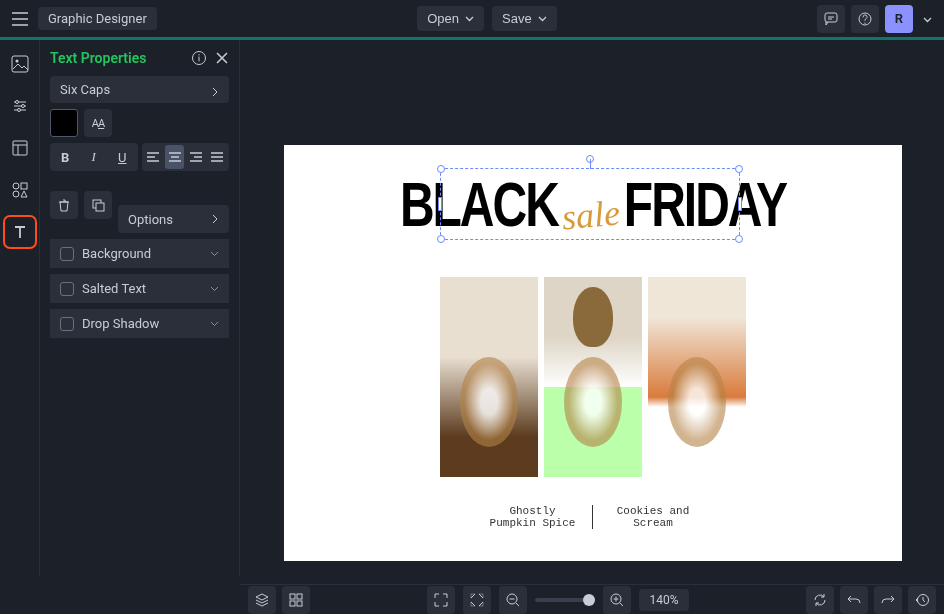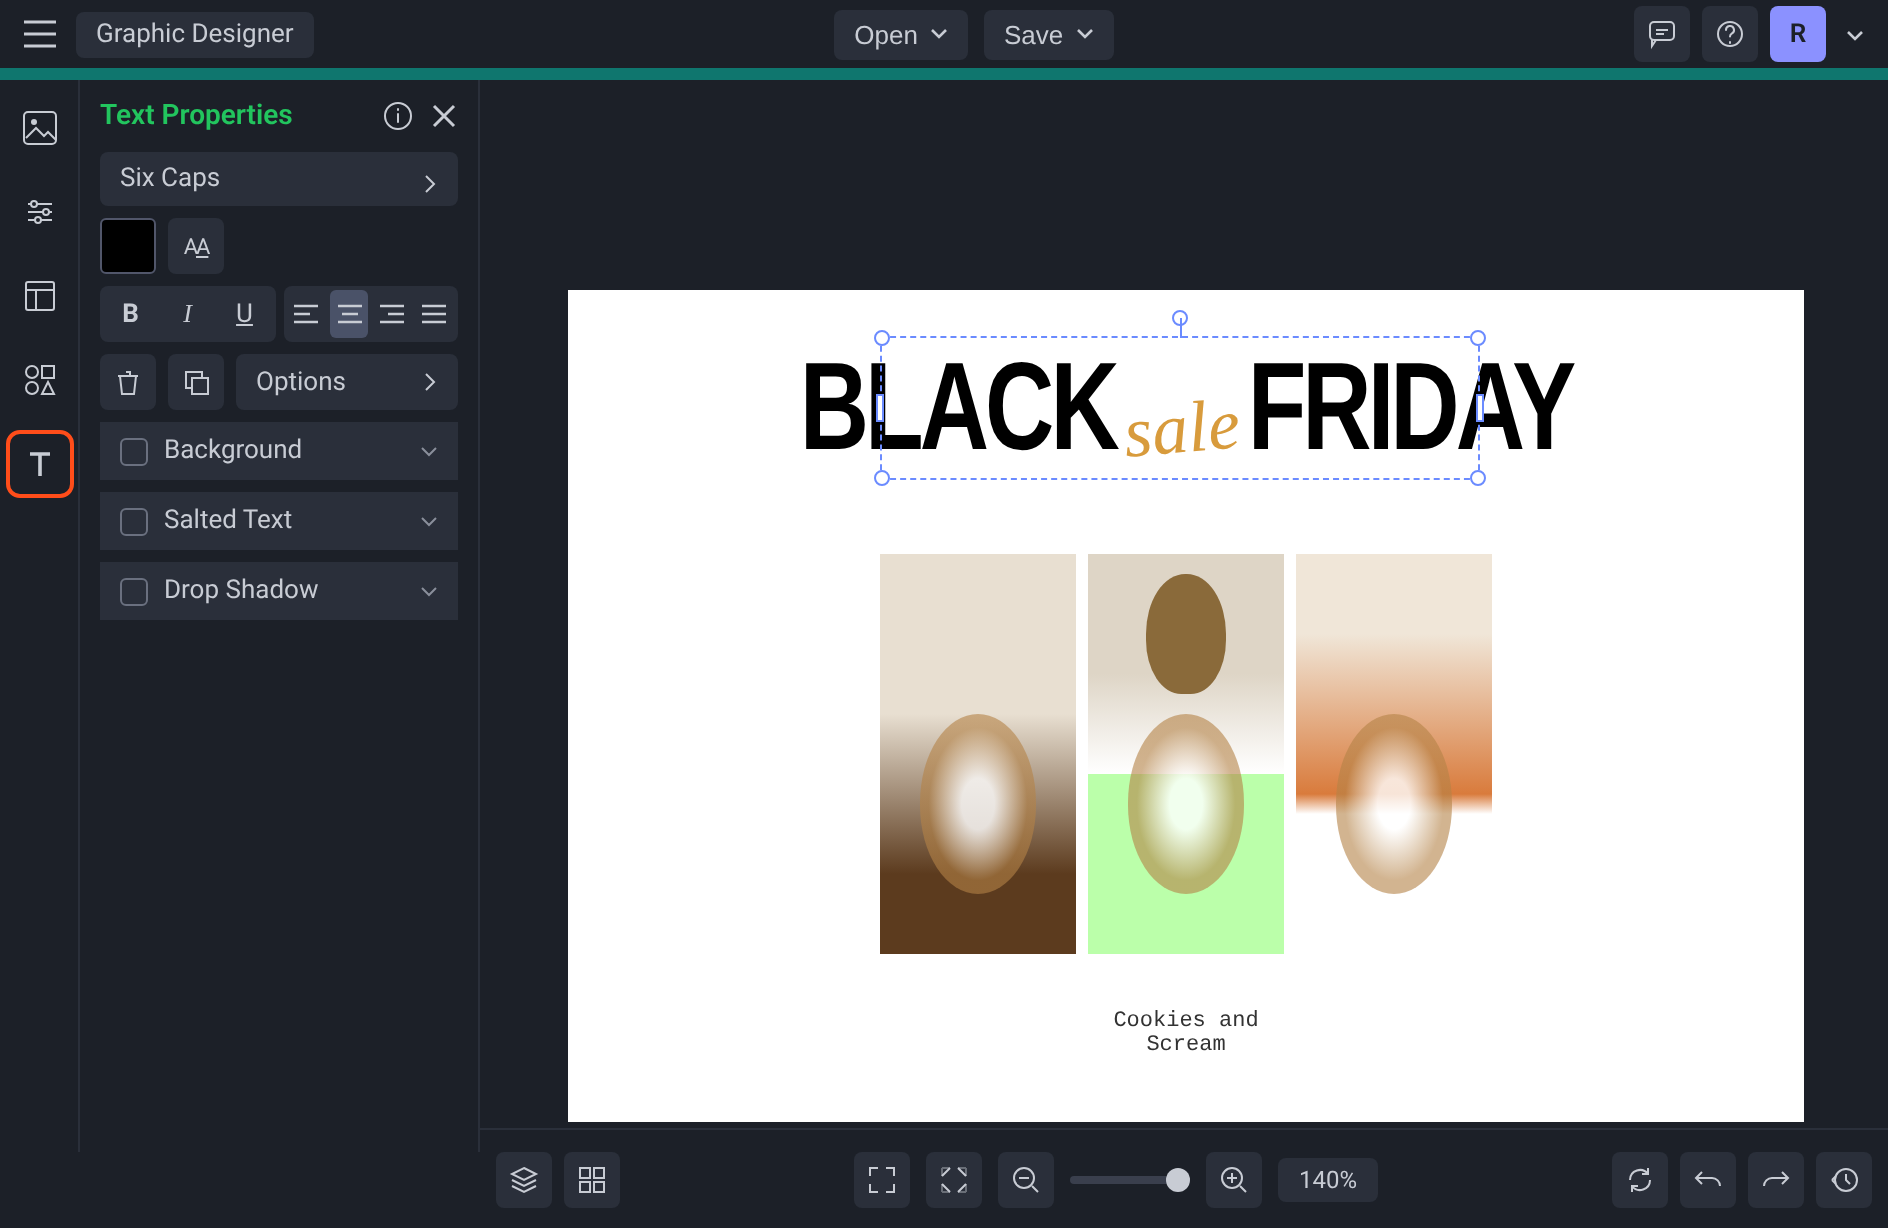--- a/index.html
+++ b/index.html
@@ -12,21 +12,21 @@
   overflow: hidden;
   font-size: 13px;
 }
 
 
 .topbar {
   height: 40px;
   display: flex;
   align-items: center;
   padding: 0 8px;
-  border-bottom: 6px solid #0f766e;
+  border-bottom: 3px solid #0f766e;
 }
 .menu-btn {
   width: 24px; height: 24px;
   display: flex; align-items: center; justify-content: center;
   cursor: pointer;
 }
 .app-title-wrap {
   background: #2a2f3a;
   padding: 4px 10px;
   border-radius: 4px;
@@ -193,20 +193,21 @@
   cursor:pointer;
 }
 .options-btn {
   flex:1;
   background:#2a2f3a;
   border-radius:4px;
   height:28px;
   display:flex; align-items:center; justify-content:space-between;
   padding: 0 10px;
   cursor:pointer;
+  margin-top:28px;
 }
 
 .accordion {
   background:#2a2f3a;
   border-radius:0;
   padding: 7px 10px;
   display:flex;
   align-items:center;
   gap:8px;
   cursor:pointer;
@@ -286,21 +287,21 @@
   font-size: 11px;
   color:#333;
   padding: 0 10px;
   border-right: 1px solid #333;
 }
 .cap:last-child { border-right:none;}
 .cap-wrap { display:flex; justify-content:center; }
 
 
 .bottombar {
-  height: 50px;
+  height: 30px;
   border-top: 1px solid #2a2f3a;
   display:flex;
   align-items:center;
   padding: 0 8px;
   gap: 6px;
   position: absolute;
   bottom: 0;
   left: 240px;
   right: 0;
   background: #1c2028;
@@ -539,20 +540,21 @@
         <span class="h-sale">sale</span>
         <span class="h-black">FRIDAY</span>
       </div>
       <div class="photos">
         <div class="photo p1"></div>
         <div class="photo p2"></div>
         <div class="photo p3"></div>
       </div>
       <div class="captions">
         <div class="cap-wrap">
+          <div class="cap">Ghostly Pumpkin Spice</div>
           <div class="cap">Cookies and Scream</div>
         </div>
       </div>
     </div>
 
     <div class="sel-box">
       <div class="sel-rot-line"></div>
       <div class="sel-rot"></div>
       <div class="sel-handle" style="left:-4px;top:-4px"></div>
       <div class="sel-handle" style="right:-4px;top:-4px"></div>

